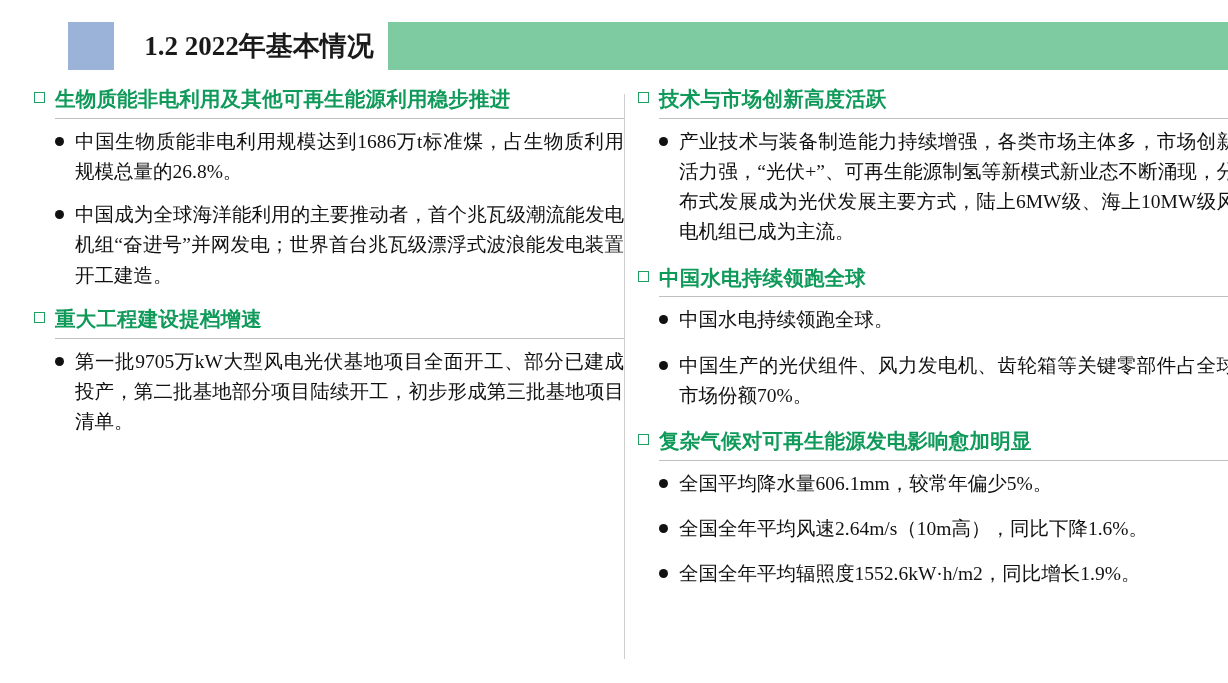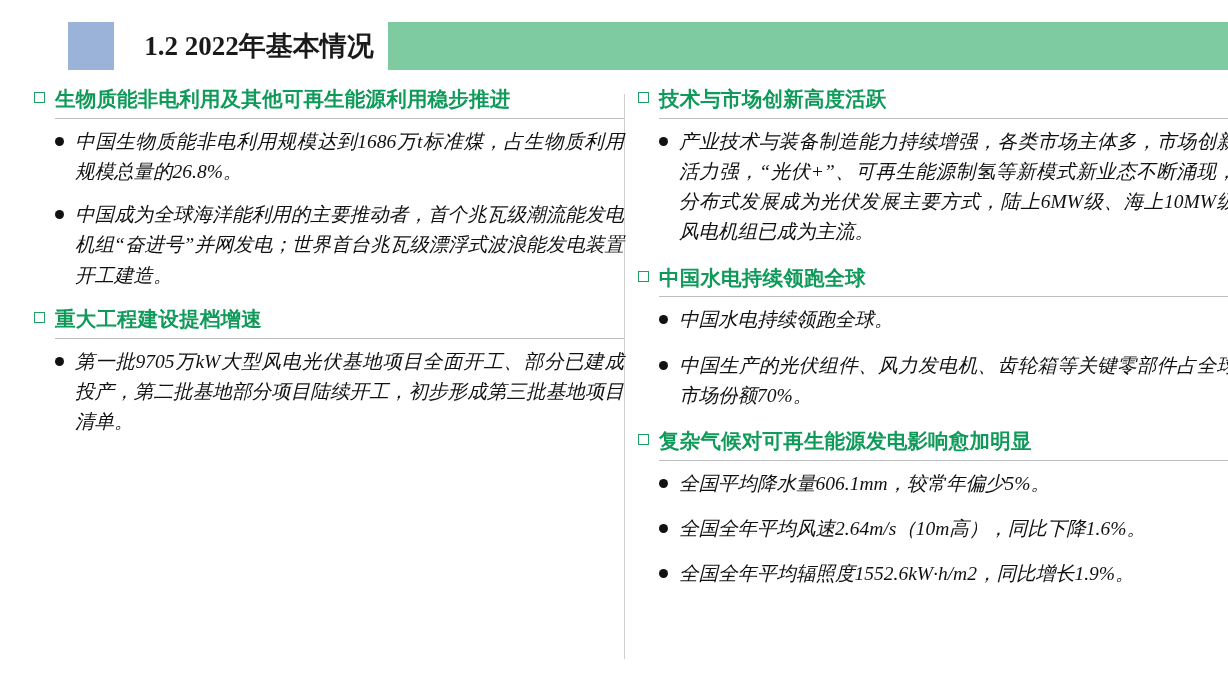--- a/index.html
+++ b/index.html
@@ -121,21 +121,20 @@
     height: 1px;
     background: #bfbfbf;
     margin: 4px 0 8px 21px;
   }
 
   
   .bullet {
     display: flex;
     align-items: flex-start;
     margin: 8px 0 13px 21px;
-    font-style: italic;
   }
   .dot {
     flex: 0 0 auto;
     width: 9px;
     height: 9px;
     border-radius: 50%;
     background: #111111;
     margin-top: 10px;
     margin-right: 11px;
   }

